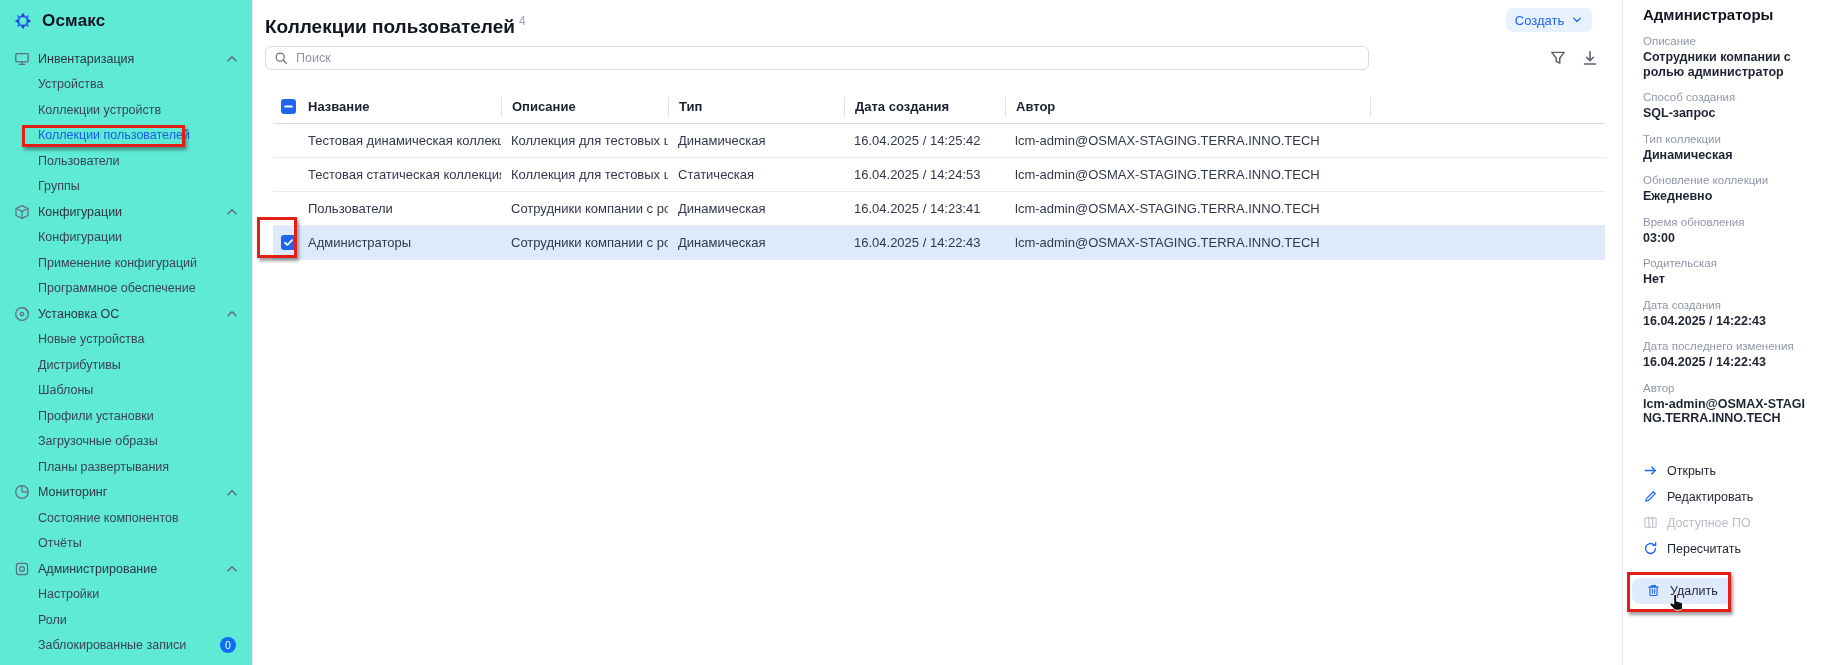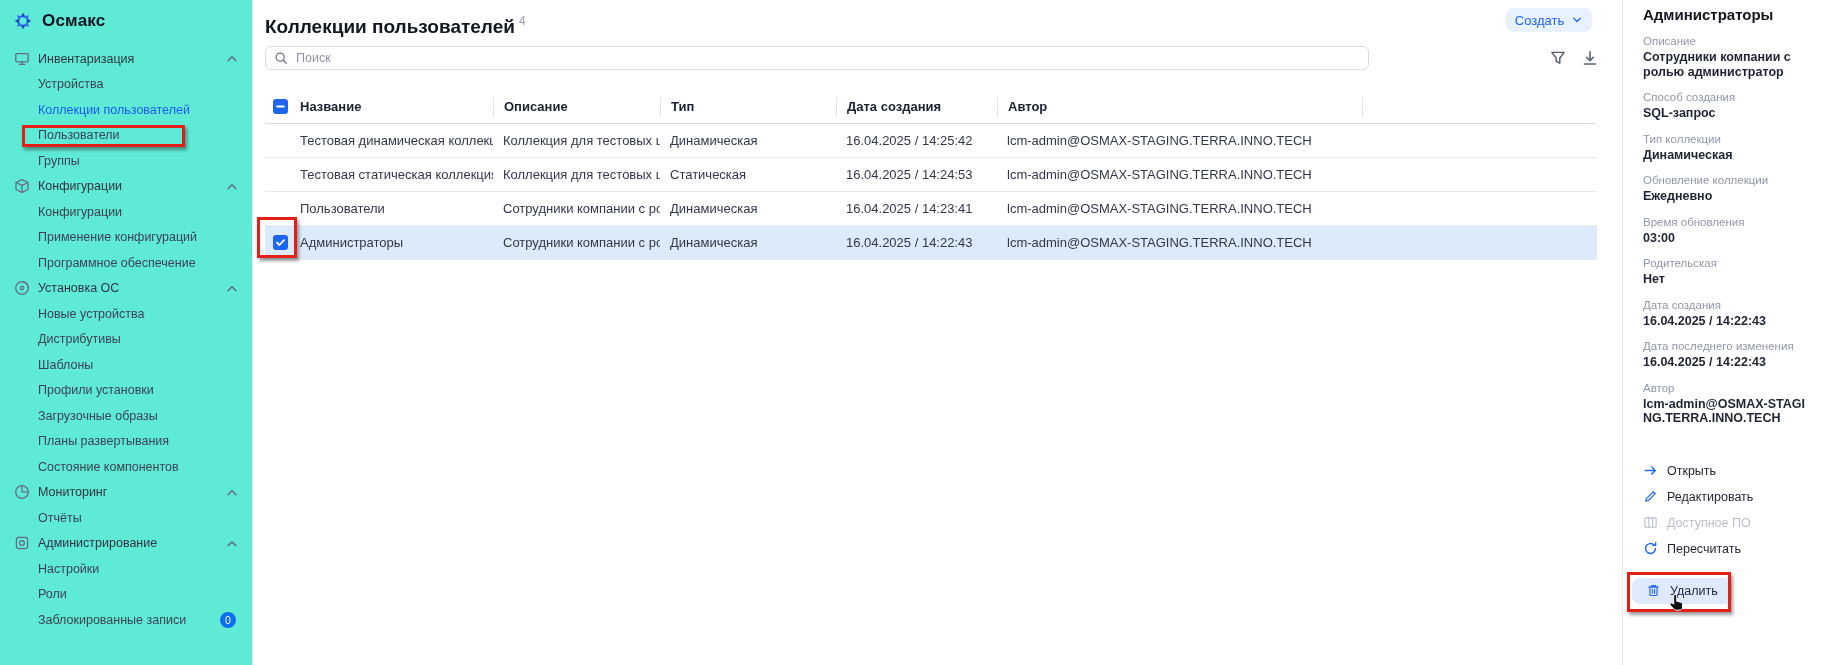--- a/index.html
+++ b/index.html
@@ -43,21 +43,21 @@
     width:100%; height:100%; border:1px solid #d8dce3; border-radius:6px; background:#fff;
     padding:0 10px 0 30px; font-size:12.5px; color:#2a2f3e; font-family:inherit; outline:none;
   }
   .search-input::placeholder { color:#8d93a5; }
   .search-icn { position:absolute; left:9px; top:5px; width:14px; height:14px; color:#6a7183; }
   .tool-btn { position:absolute; top:47px; width:22px; height:22px; border:none; background:transparent; cursor:pointer; color:#596070; padding:2px; }
   .tool-btn svg { width:100%; height:100%; }
   .btn-filter { left:1294px; }
   .btn-download { left:1326px; }
   
-  .tbl { position:absolute; left:12px; top:90px; width:1332px; font-size:13px; }
+  .tbl { position:absolute; left:20px; top:90px; width:1332px; font-size:13px; }
   .trow { display:grid; grid-template-columns:25px 203px 167px 176px 161px 365px 235px; align-items:center; height:34px; }
   .thead { font-weight:bold; color:#1c2130; border-bottom:1px solid #d8dce3; }
   .thead .tcell.sep { border-left:1px solid #e0e4ea; height:20px; display:flex; align-items:center; }
   .tcell { padding-left:10px; white-space:nowrap; overflow:hidden; }
   .tcell.cbcell { padding-left:8px; }
   .tbody .trow { border-bottom:1px solid #e9ebf0; color:#31384a; cursor:pointer; }
   .tbody .trow.selected { background:#dceafb; }
   .cb { width:15px; height:15px; border-radius:3px; background:#2065f0; display:inline-flex; align-items:center; justify-content:center; }
   .cb svg { width:11px; height:11px; }
   
@@ -123,20 +123,23 @@
           <span class="mlabel">Инвентаризация</span>
           <span class="icn chev">
             <svg viewBox="0 0 16 16" fill="none" stroke="currentColor" stroke-width="1.5" stroke-linecap="round" stroke-linejoin="round">
               <path d="M4 9.8 L8 5.8 L12 9.8"></path>
             </svg>
           </span>
         </div>
         <div class="mrow item">
           <span class="mlabel">Устройства</span>
         </div>
+        <div class="mrow item">
+          <span class="mlabel">Коллекции устройств</span>
+        </div>
         <div class="mrow item active">
           <span class="mlabel">Коллекции пользователей</span>
         </div>
         <div class="mrow item">
           <span class="mlabel">Пользователи</span>
         </div>
         <div class="mrow item">
           <span class="mlabel">Группы</span>
         </div>
         <div class="mrow sect">
@@ -189,37 +192,37 @@
         </div>
         <div class="mrow item">
           <span class="mlabel">Профили установки</span>
         </div>
         <div class="mrow item">
           <span class="mlabel">Загрузочные образы</span>
         </div>
         <div class="mrow item">
           <span class="mlabel">Планы развертывания</span>
         </div>
-        <div class="mrow item">
-          <span class="mlabel">Состояние компонентов</span>
-        </div>
         <div class="mrow sect">
           <span class="icn ">
             <svg viewBox="0 0 16 16" fill="none" stroke="currentColor" stroke-width="1.2" stroke-linejoin="round">
               <circle cx="8" cy="8" r="6.3"></circle>
               <path d="M8 8 V1.7"></path>
               <path d="M8 8 L14.3 8"></path>
             </svg>
           </span>
           <span class="mlabel">Мониторинг</span>
           <span class="icn chev">
             <svg viewBox="0 0 16 16" fill="none" stroke="currentColor" stroke-width="1.5" stroke-linecap="round" stroke-linejoin="round">
               <path d="M4 9.8 L8 5.8 L12 9.8"></path>
             </svg>
           </span>
+        </div>
+        <div class="mrow item">
+          <span class="mlabel">Состояние компонентов</span>
         </div>
         <div class="mrow item">
           <span class="mlabel">Отчёты</span>
         </div>
         <div class="mrow sect">
           <span class="icn ">
             <svg viewBox="0 0 16 16" fill="none" stroke="currentColor" stroke-width="1.2">
               <rect x="2.4" y="2.4" width="11.2" height="11.2" rx="2.4"></rect>
               <circle cx="8" cy="8" r="2.4"></circle>
             </svg>

